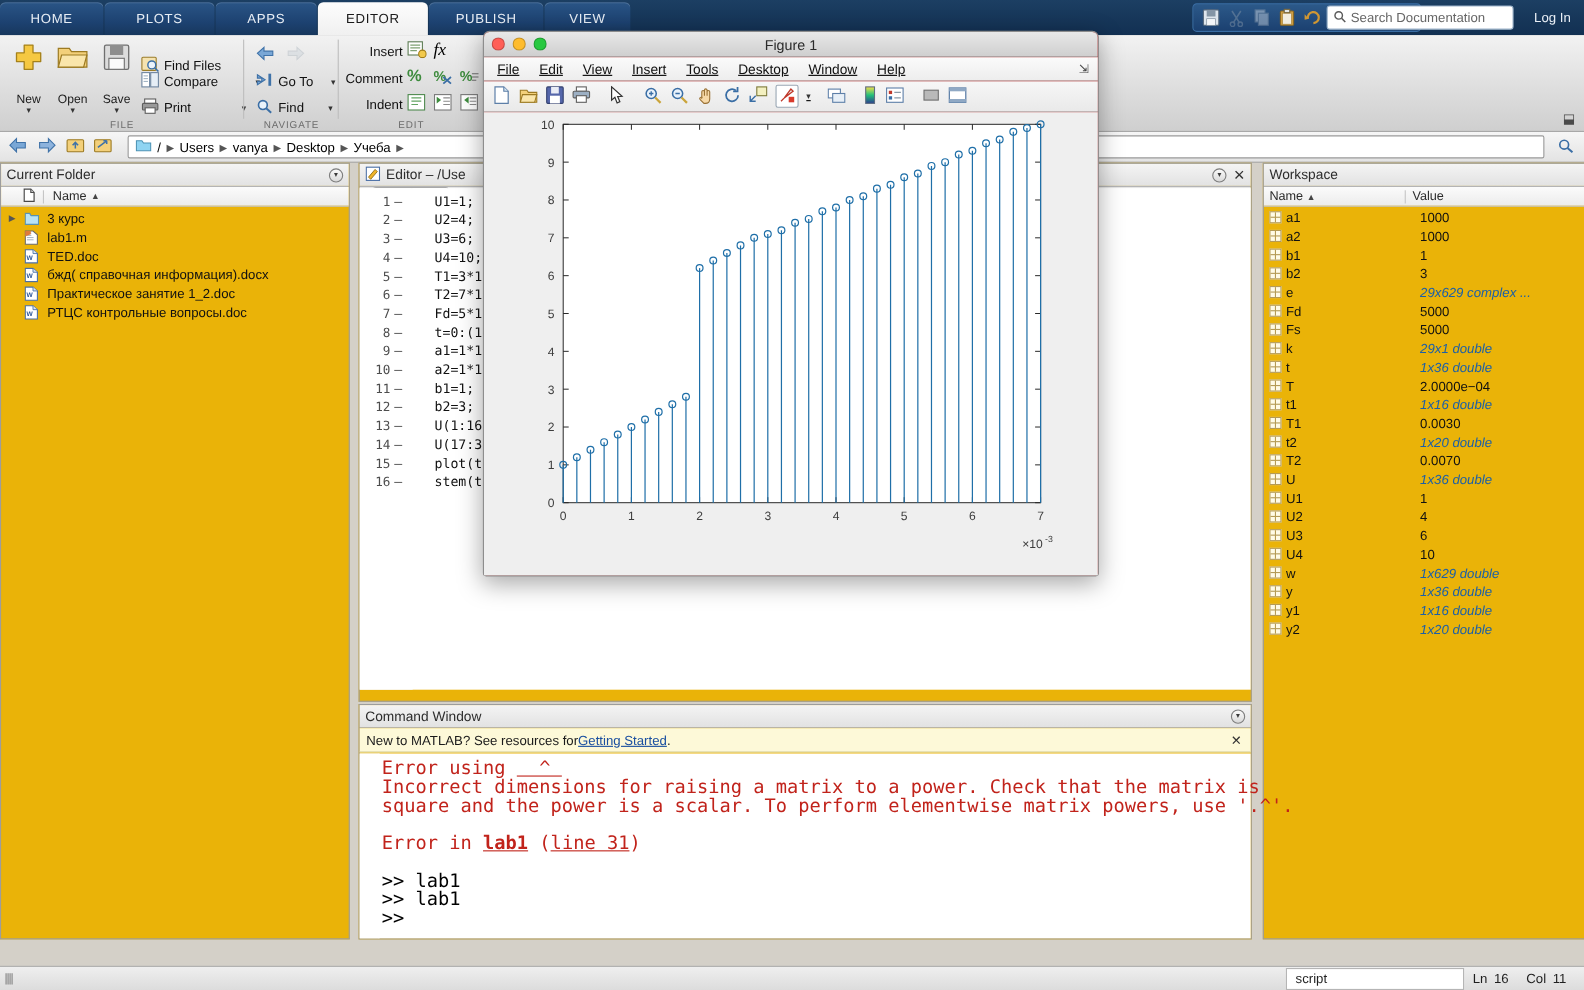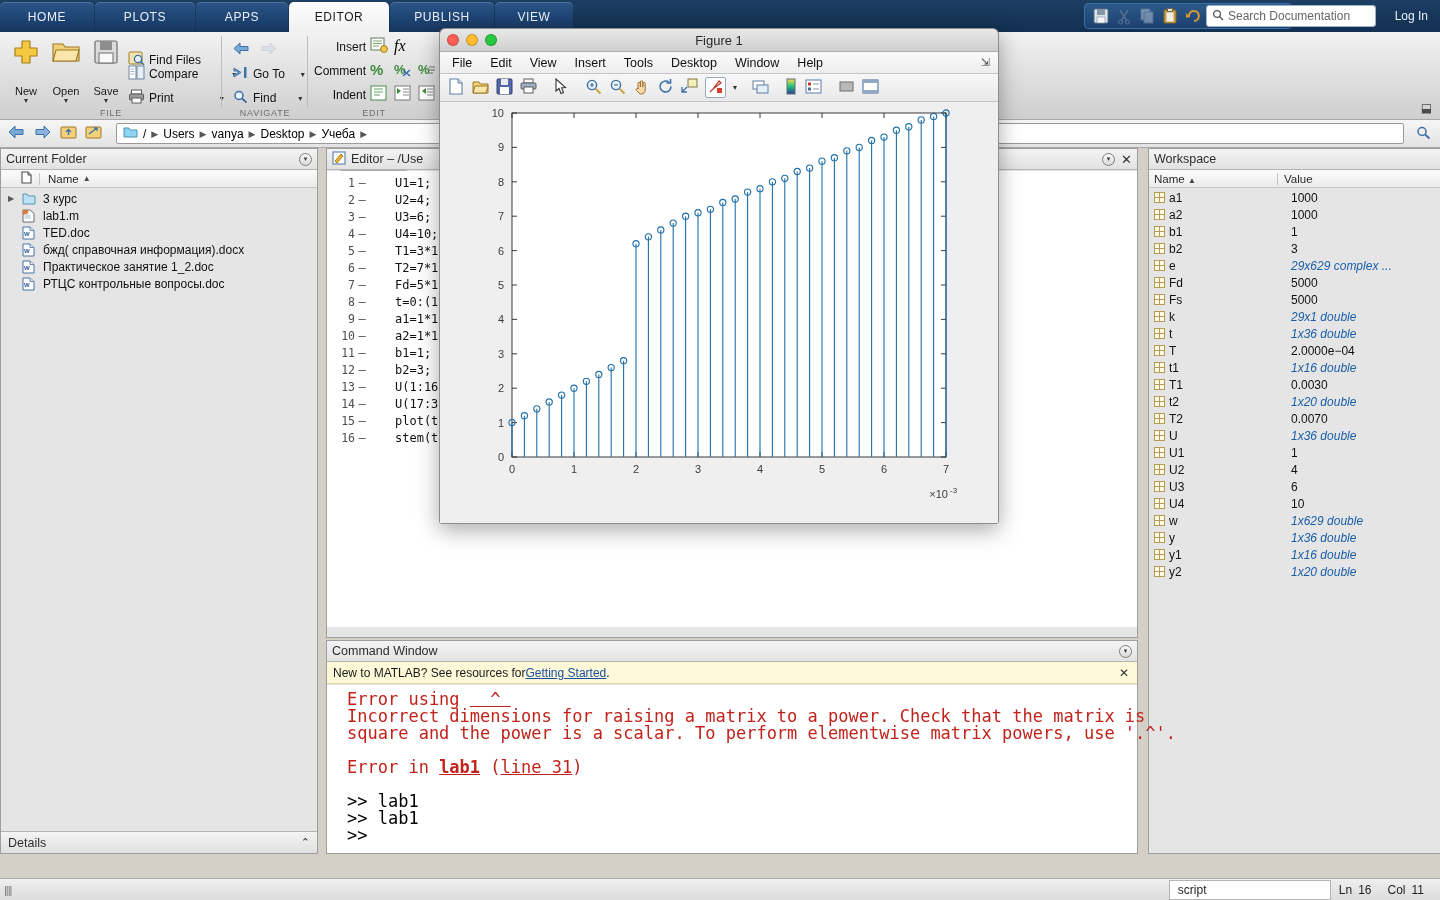--- a/index.html
+++ b/index.html
@@ -77,21 +77,21 @@
     background:linear-gradient(180deg,#f6f6f6,#e3e3e3);
     border-bottom:1px solid #a9a9a9; display:flex; align-items:center;
   }
   #breadcrumb {
     position:absolute; left:116px; top:3px; right:36px; height:21px;
     background:#fff; border:1px solid #9a9a9a; border-radius:2px;
     display:flex; align-items:center; gap:5px; padding:0 6px; font-size:12px;
   }
   .bc-sep { color:#555; font-size:9px; }
   
-  .panel { position:absolute; background:#e5e5e5; border:1px solid #9d9d9d; }
+  .panel { position:absolute; background:#eab308; border:1px solid #9d9d9d; }
   .panel-head {
     height:21px; background:linear-gradient(180deg,#f4f4f4,#e2e2e2);
     border-bottom:1px solid #b4b4b4; display:flex; align-items:center;
     padding:0 5px; font-size:12.5px; color:#2d2d2d;
   }
   .panel-head .ptitle { flex:1; }
   .circ-btn {
     width:13px; height:13px; border-radius:50%;
     border:1px solid #7d7d7d; background:linear-gradient(180deg,#fafafa,#d9d9d9);
     display:flex; align-items:center; justify-content:center;
@@ -172,20 +172,21 @@
   }
   .sb-cell {
     height:20px; display:flex; align-items:center; padding:0 8px;
     font-size:12px; color:#1f1f1f;
   }
   
   #figure-win {
     position:absolute; left:439px; top:28px; width:560px; height:496px;
     background:#b91c1c; border:1px solid #8d8d8d; border-radius:6px 6px 3px 3px;
     box-shadow:0 6px 22px rgba(0,0,0,.34);
+    text-decoration:underline;
   }
   #fig-titlebar {
     height:23px; background:linear-gradient(180deg,#e8e8e8,#cfcfcf);
     border-bottom:1px solid #adadad; border-radius:5px 5px 0 0;
     display:flex; align-items:center; position:relative;
   }
   .tl { width:12px; height:12px; border-radius:50%; margin-left:7px; border:1px solid rgba(0,0,0,.22); }
   #fig-title {
     position:absolute; left:0; right:0; text-align:center;
     font-size:13px; color:#2b2b2b;
@@ -572,24 +573,20 @@
         <span style="display: flex; align-items: center; width: 16px;">
           <svg width="13" height="14" viewBox="0 0 13 14">
             <path d="M1 1h7l4 3.5V13H1z" fill="#fff" stroke="#4a6fa5"></path>
             <path d="M8 1v3.5h4" fill="#dbe6f3" stroke="#4a6fa5" stroke-width=".8"></path>
             <text x="2" y="10" font-size="6" fill="#2a5599" font-family="sans-serif" font-weight="bold">W</text>
           </svg>
         </span>
         <span>РТЦС контрольные вопросы.doc</span>
       </div>
     </div>
-  <div id="details-bar">
-    <span style="flex:1;">Details</span>
-    <span style="font-size:11px;">⌃</span>
-  </div>
 </div>
 
 <div class="panel" id="ed-panel">
   <div class="panel-head">
     <span style="margin-right:5px;">
       <svg width="14" height="14" viewBox="0 0 14 14">
           <rect x="1" y="1" width="12" height="12" fill="#fff" stroke="#4a6fa5"></rect>
           <path d="M3 10 L9 3 L11 5 L5 12 Z" fill="#f0b429" stroke="#8a6a12" stroke-width=".8"></path>
         </svg>
     </span>

